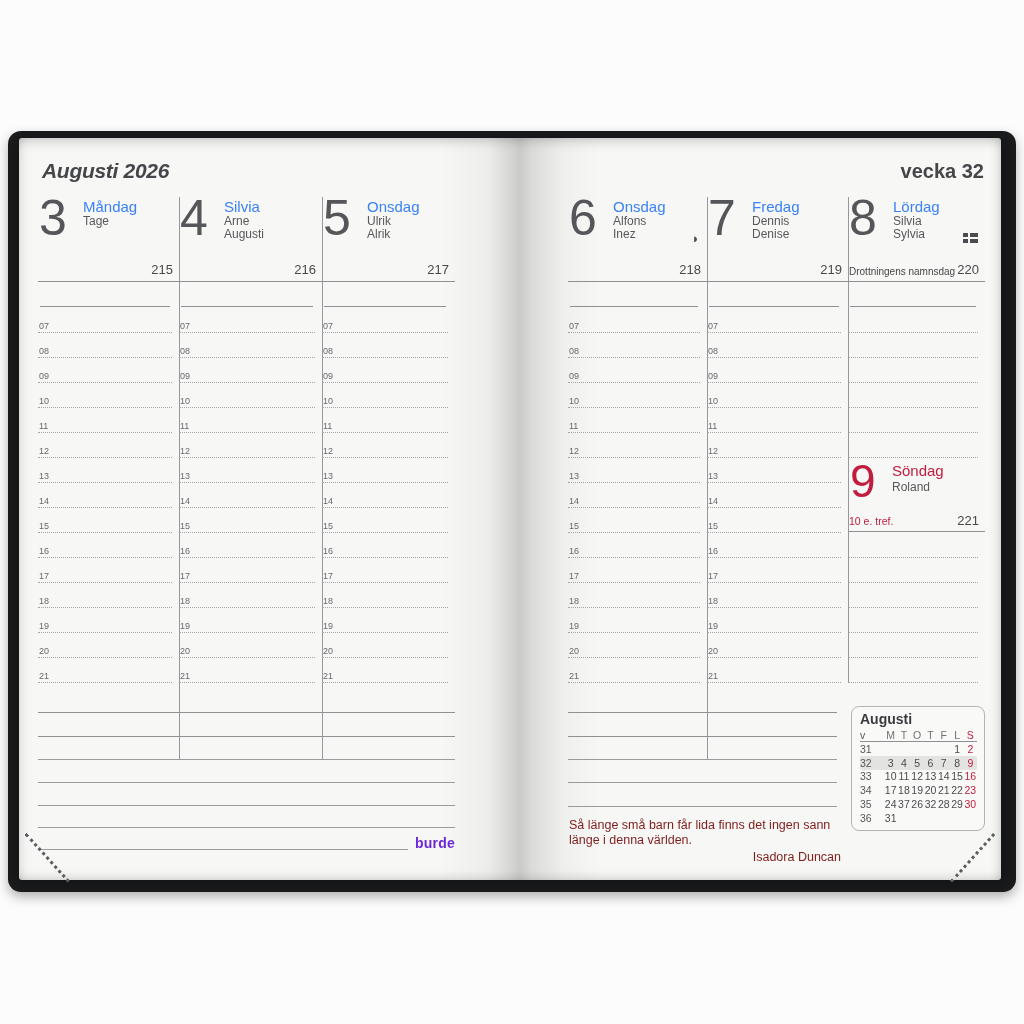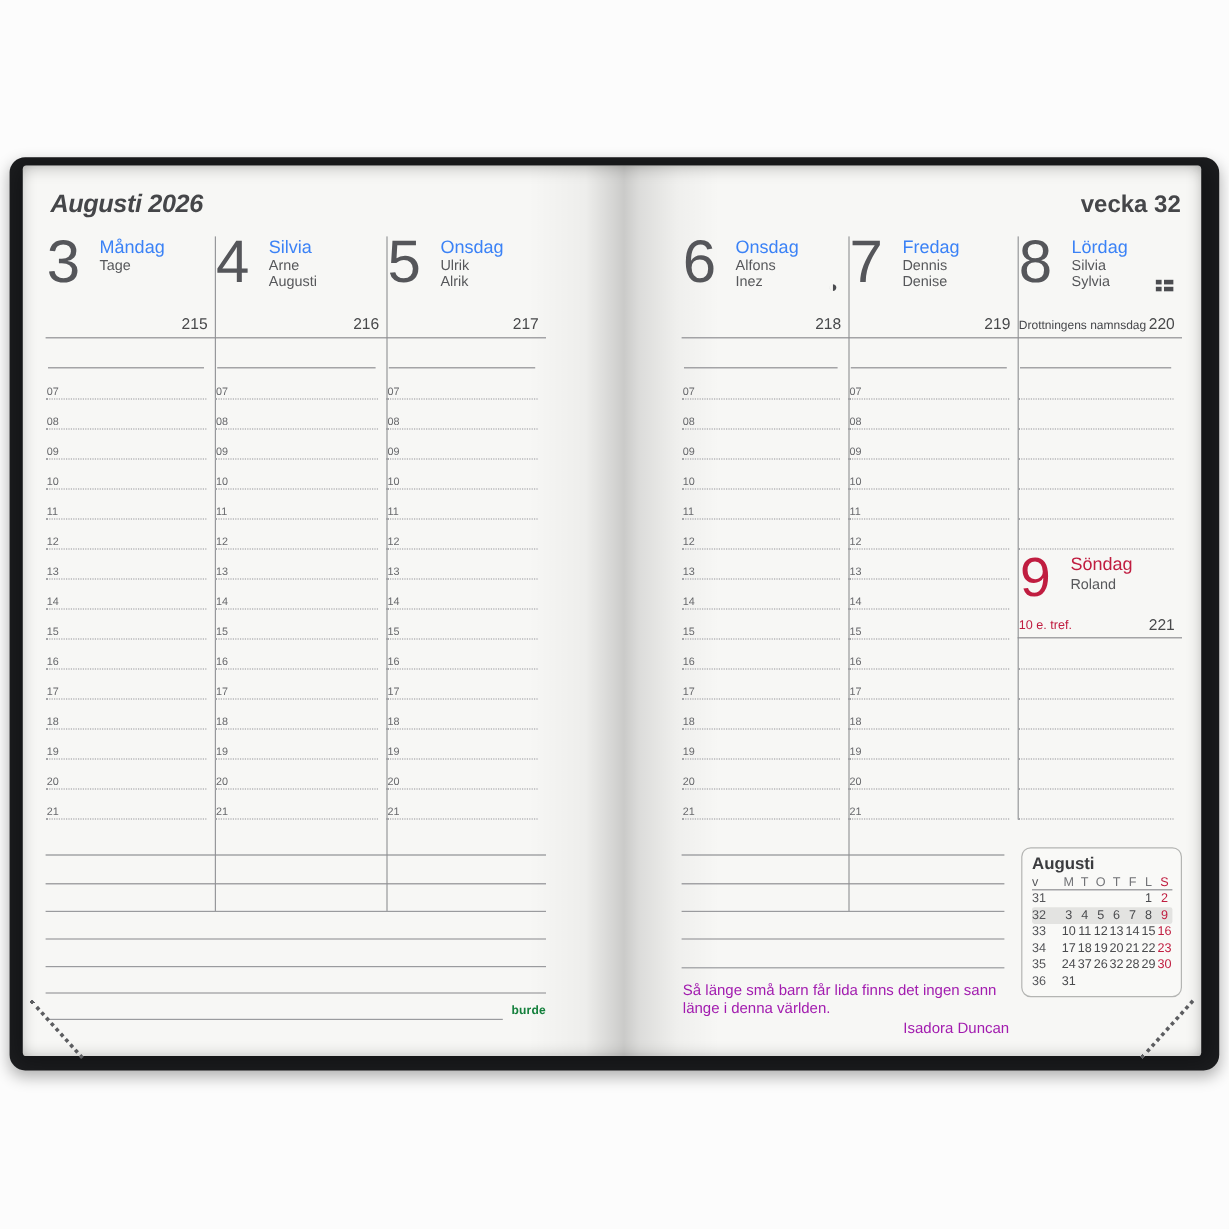--- a/index.html
+++ b/index.html
@@ -52,23 +52,23 @@
   .sun-name{position:absolute;left:44px;top:22px;font-size:12px;color:#57585b;}
   .sun-note{position:absolute;left:1px;bottom:4px;font-size:10.5px;}
   .sun-doy{position:absolute;right:6px;bottom:3px;font-size:13px;color:#48494b;}
   .hours.lower{top:338px;}
   
   .lp-bottom{position:absolute;top:544px;left:0;width:417px;}
   .rp-bottom{position:absolute;top:544px;left:0;width:269px;}
   .rule-row{border-bottom:1px solid #9a9b9e;}
   .brand-row{display:flex;align-items:flex-end;height:22px;}
   .brand-row .ln{flex:1;border-bottom:1px solid #9a9b9e;height:21px;}
-  .brand{margin-left:7px;font-size:10px;font-weight:700;letter-spacing:.2px;color:#15803d;line-height:14px;}
-  
-  .quote{position:absolute;top:679px;left:1px;width:272px;font-size:12.5px;line-height:15px;color:#a21caf;}
+  .brand{margin-left:7px;font-size:14px;font-weight:700;letter-spacing:.2px;color:#6d28d9;line-height:14px;}
+  
+  .quote{position:absolute;top:679px;left:1px;width:272px;font-size:12.5px;line-height:15px;color:#7f1d1d;}
   .quote .author{display:block;text-align:right;margin-top:2px;}
   
   .minical{position:absolute;top:511px;left:3px;right:0;height:125px;
            border:1px solid #b4b5b3;border-radius:8px;padding:4px 7px 3px 8px;background:rgba(255,255,255,.25);}
   .mc-title{font-size:14px;font-weight:700;color:#3b3c3f;margin:0 0 1px 0;}
   .mc-row{display:grid;grid-template-columns:24px repeat(7,1fr);height:13.8px;align-items:center;
           font-size:10.5px;color:#4a4b4e;}
   .mc-row.head{color:#717276;border-bottom:1px solid #8f9093;height:14px;}
   .mc-cell{text-align:center;}
   .mc-week{text-align:left;color:#55565a;}

